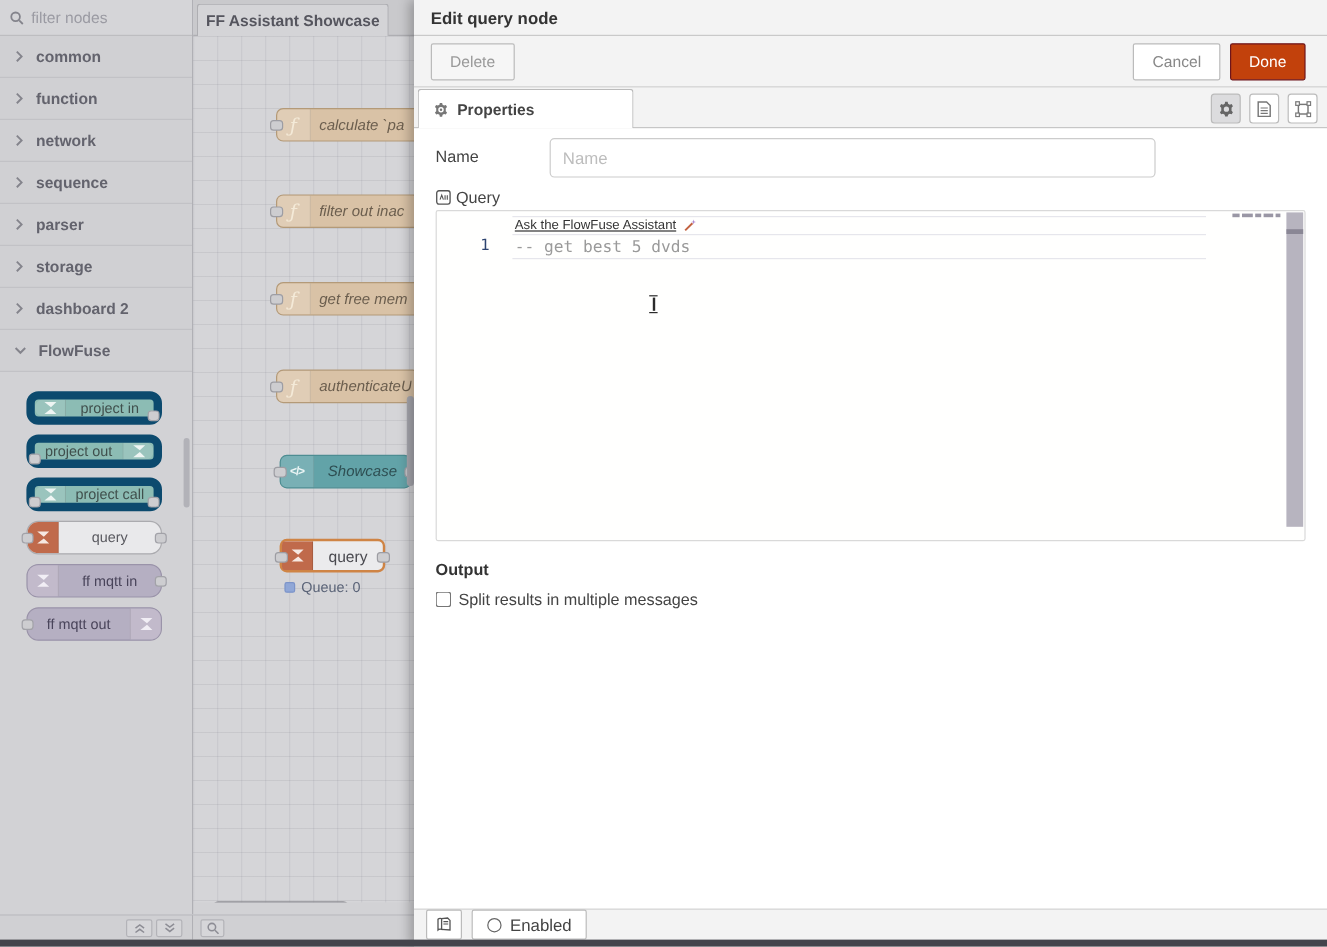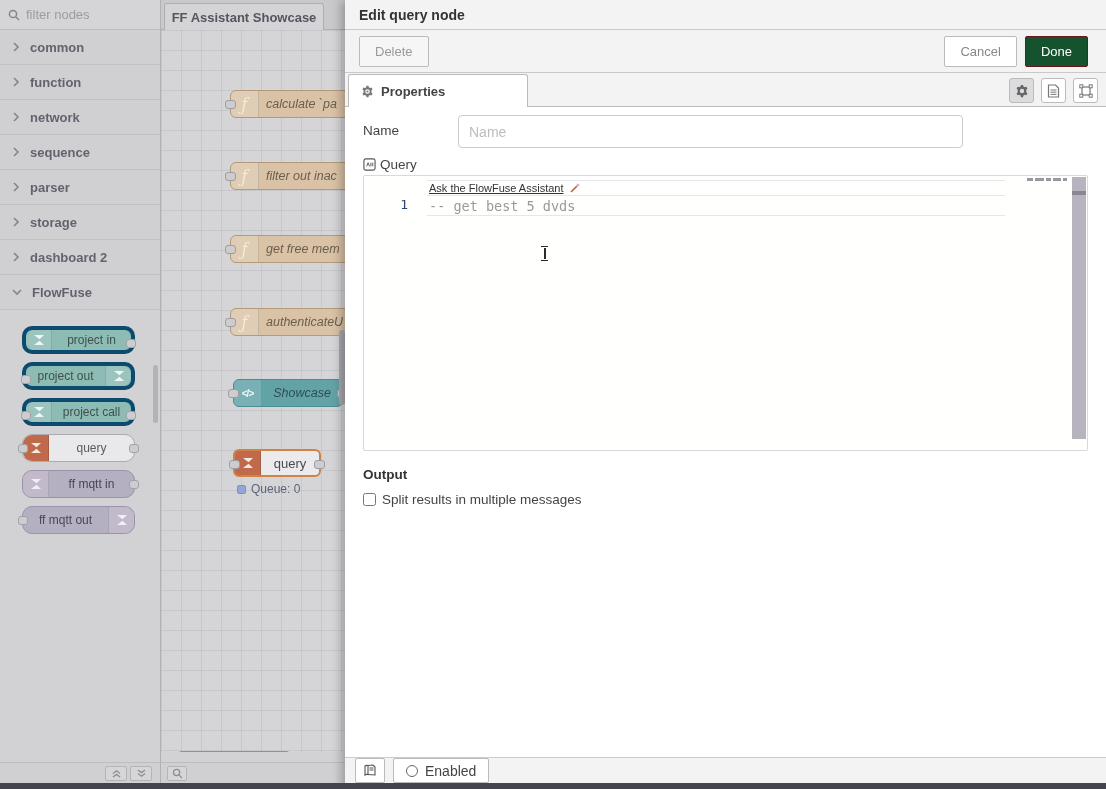--- a/index.html
+++ b/index.html
@@ -16,21 +16,21 @@
   .search-input { border:none; background:transparent; outline:none; width:110px; font-size:13px; color:#6c6c74; font-family:"Liberation Sans",sans-serif; }
   .search-input::placeholder { color:#9b9ba3; }
   .cat { height:35px; display:flex; align-items:center; gap:10px; padding:0 0 0 12px; border-bottom:1px solid #c2c2c6; background:#d0d0d3; cursor:pointer; }
   .cat-label { font-size:13px; font-weight:bold; color:#63636d; }
   .pal-nodes { position:relative; height:230px; background:#d2d2d5; }
   .pnode { position:absolute; left:22px; width:113px; height:28px; border-radius:10px; font-size:12px; display:flex; align-items:center; }
   .pnode .plabel { flex:1; text-align:center; white-space:nowrap; overflow:hidden; }
   .pn-icon { width:26px; height:100%; display:flex; align-items:center; justify-content:center; flex:0 0 auto; }
   .pn-icon.ileft { border-right:1px solid rgba(0,0,0,0.12); border-radius:9px 0 0 9px; }
   .pn-icon.iright { border-left:1px solid rgba(0,0,0,0.12); border-radius:0 9px 9px 0; }
-  .pnode.teal { background:#8cbcb4; border:4px solid #0c4a6e; color:#40504d; }
+  .pnode.teal { background:#8cbcb4; border:7px solid #0c4a6e; color:#40504d; }
   .pnode.teal .pn-icon { background:rgba(255,255,255,0.12); }
   .pnode.white { background:#e9e9eb; border:1px solid #ababaf; color:#5a5a60; }
   .pnode.white .pn-icon { background:#c06a4b; }
   .pnode.mauve { background:#b5afc2; border:1px solid #9a93a9; color:#49445a; }
   .pnode.mauve .pn-icon { background:#c2bacb; }
   .pport { position:absolute; width:10px; height:9px; background:#cdcdd0; border:1px solid #a2a2a8; border-radius:3px; top:9px; }
   .pport.pl { left:-5px; } .pport.pr { right:-5px; }
   .pal-scroll { position:absolute; left:153px; top:365px; width:5px; height:58px; background:#b2b2b8; border-radius:3px; }
   .pal-footer { position:absolute; left:0; top:762px; width:161px; height:21px; background:#d0d0d3; border-top:1px solid #bdbdc0; border-right:1px solid #b0b0b5; display:flex; align-items:center; justify-content:flex-end; gap:3px; padding-right:8px; }
   .mini-btn { width:22px; height:15px; border:1px solid #b3b3b8; background:#d6d6d9; border-radius:2px; display:flex; align-items:center; justify-content:center; }
@@ -61,21 +61,21 @@
   .hscroll-thumb { position:absolute; left:16px; top:721px; width:114px; height:10px; border-radius:5px; background:#909095; }
   .vscroll { position:absolute; right:0px; top:330px; width:6px; height:75px; background:#a8a8af; border-radius:3px; }
   .ws-footer { position:absolute; left:0; top:762px; width:100%; height:21px; background:#d0d0d3; border-top:1px solid #bdbdc0; display:flex; align-items:center; padding-left:6px; }
 
   
   #tray { position:absolute; left:345px; top:0; width:761px; height:789px; background:#fff; box-shadow:-4px 0 9px rgba(0,0,0,0.25); display:flex; flex-direction:column; }
   .tray-header { height:30px; background:#f3f3f3; border-bottom:1px solid #c9c9c9; display:flex; align-items:center; padding-left:14px; font-size:14px; font-weight:bold; color:#333; flex:0 0 auto; }
   .tray-toolbar { height:43px; background:#f3f3f3; border-bottom:1px solid #c9c9c9; display:flex; align-items:center; padding:0 18px 0 14px; flex:0 0 auto; }
   .btn { font-family:"Liberation Sans",sans-serif; font-size:13px; padding:7px 15px; border-radius:2px; border:1px solid #bbb; background:#f6f6f6; color:#999; cursor:pointer; }
   .btn.cancel { background:#fff; color:#888; }
-  .btn.done { background:#14532d; border-color:#6e151b; color:#fff; margin-left:8px; }
+  .btn.done { background:#c2410c; border-color:#6e151b; color:#fff; margin-left:8px; }
   .spacer { flex:1; }
   .tray-tabs { height:34px; background:#f3f3f3; border-bottom:1px solid #bbb; position:relative; flex:0 0 auto; }
   .ptab { position:absolute; left:3px; top:1px; width:180px; height:33px; background:#fff; border:1px solid #bbb; border-bottom:none; border-radius:3px 3px 0 0; display:flex; align-items:center; gap:7px; padding-left:12px; font-size:13px; font-weight:bold; color:#444; z-index:2; }
   .tab-icons { position:absolute; right:8px; top:5px; display:flex; gap:7px; }
   .sq-btn { width:25px; height:25px; border:1px solid #bbb; border-radius:3px; background:#fff; display:flex; align-items:center; justify-content:center; cursor:pointer; }
   .sq-btn.active { background:#dcdcde; }
   .tray-body { flex:1; position:relative; background:#fff; overflow:hidden; }
   .form-label { position:absolute; font-size:13.5px; color:#444; }
   .name-input { position:absolute; left:113px; top:8px; width:505px; height:33px; border:1px solid #ccc; border-radius:4px; padding:0 10px; font-size:14px; color:#333; font-family:"Liberation Sans",sans-serif; outline:none; }
   .name-input::placeholder { color:#bdbdbd; }

